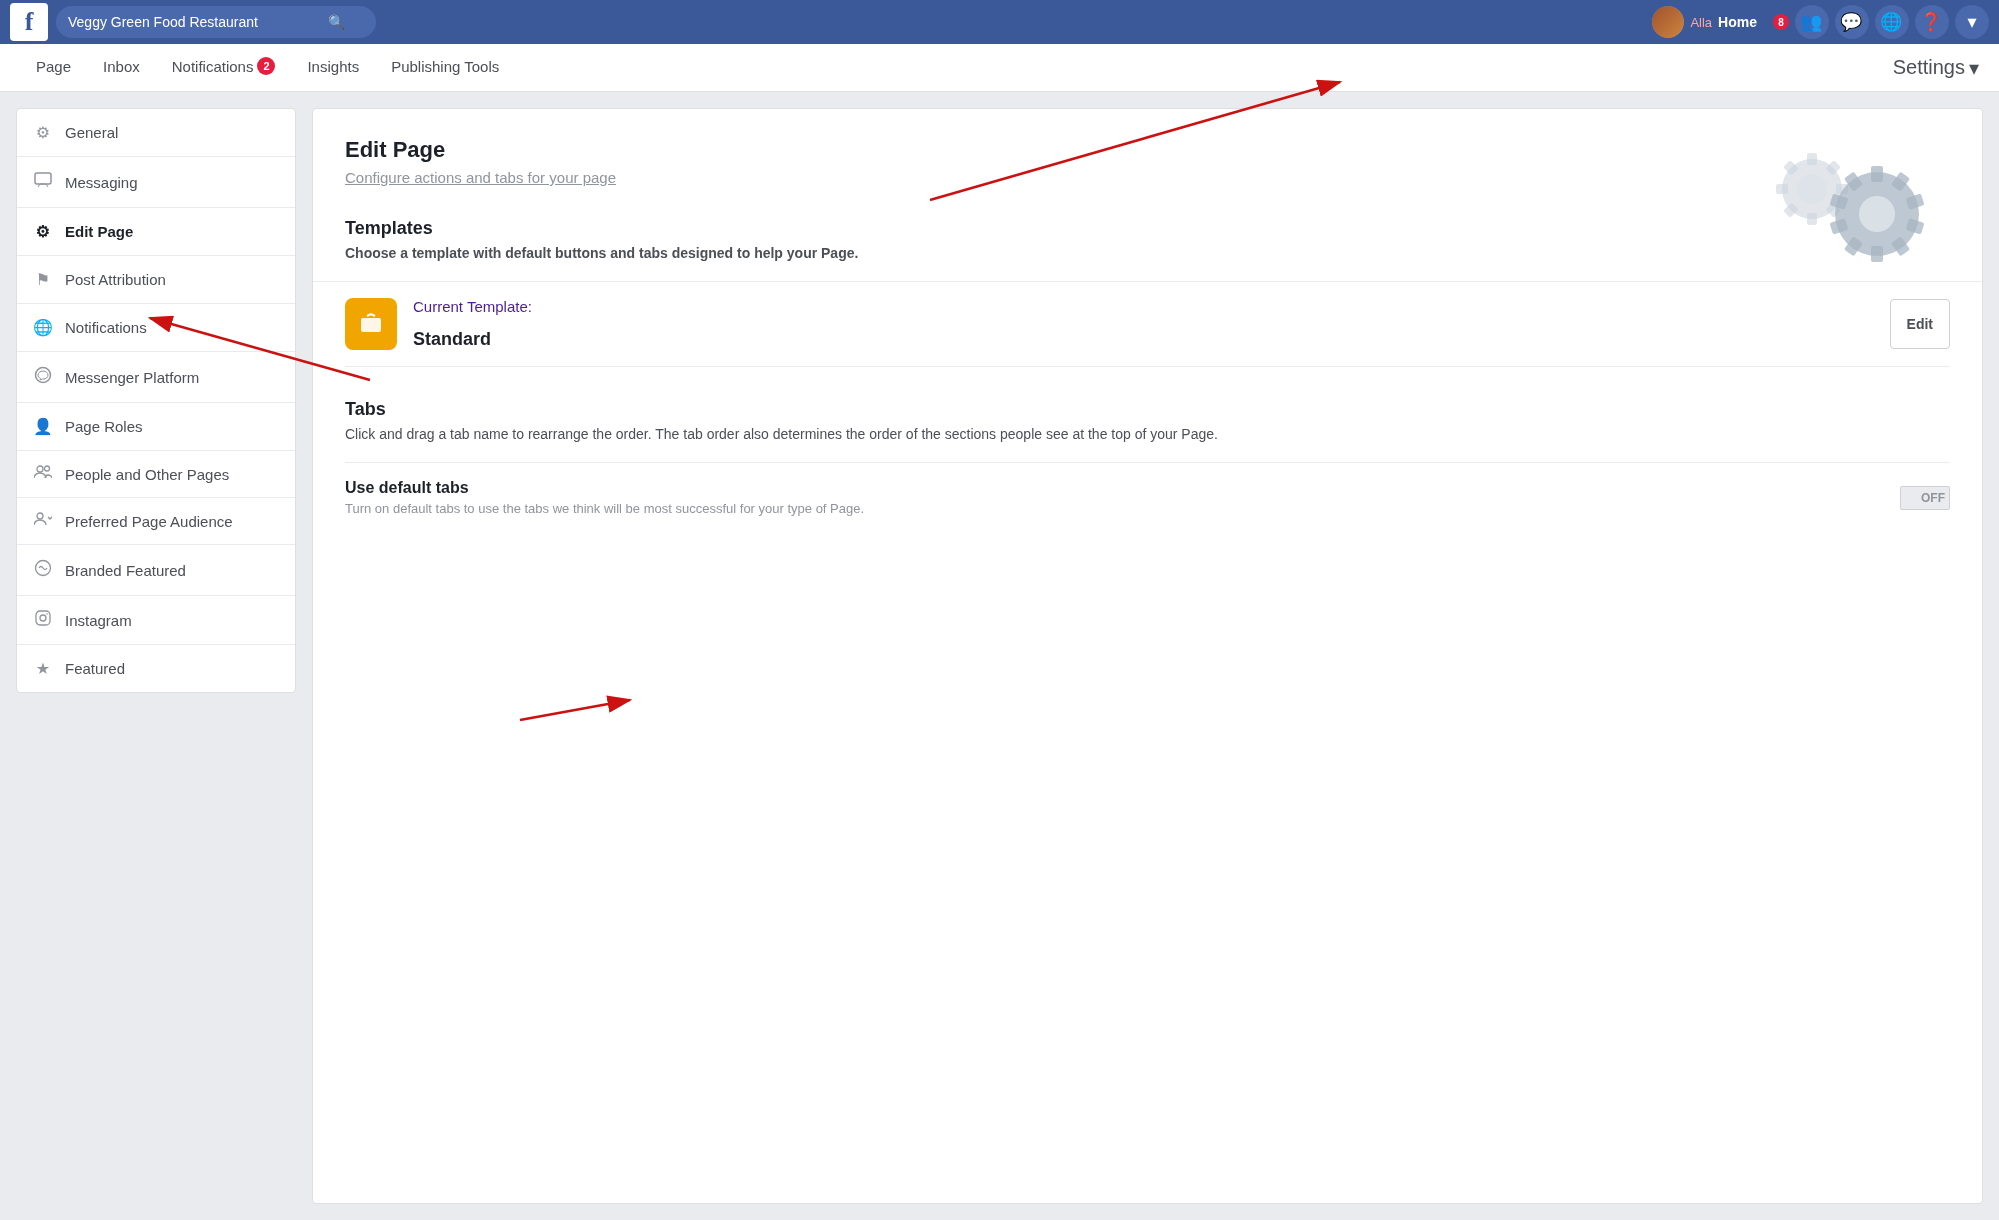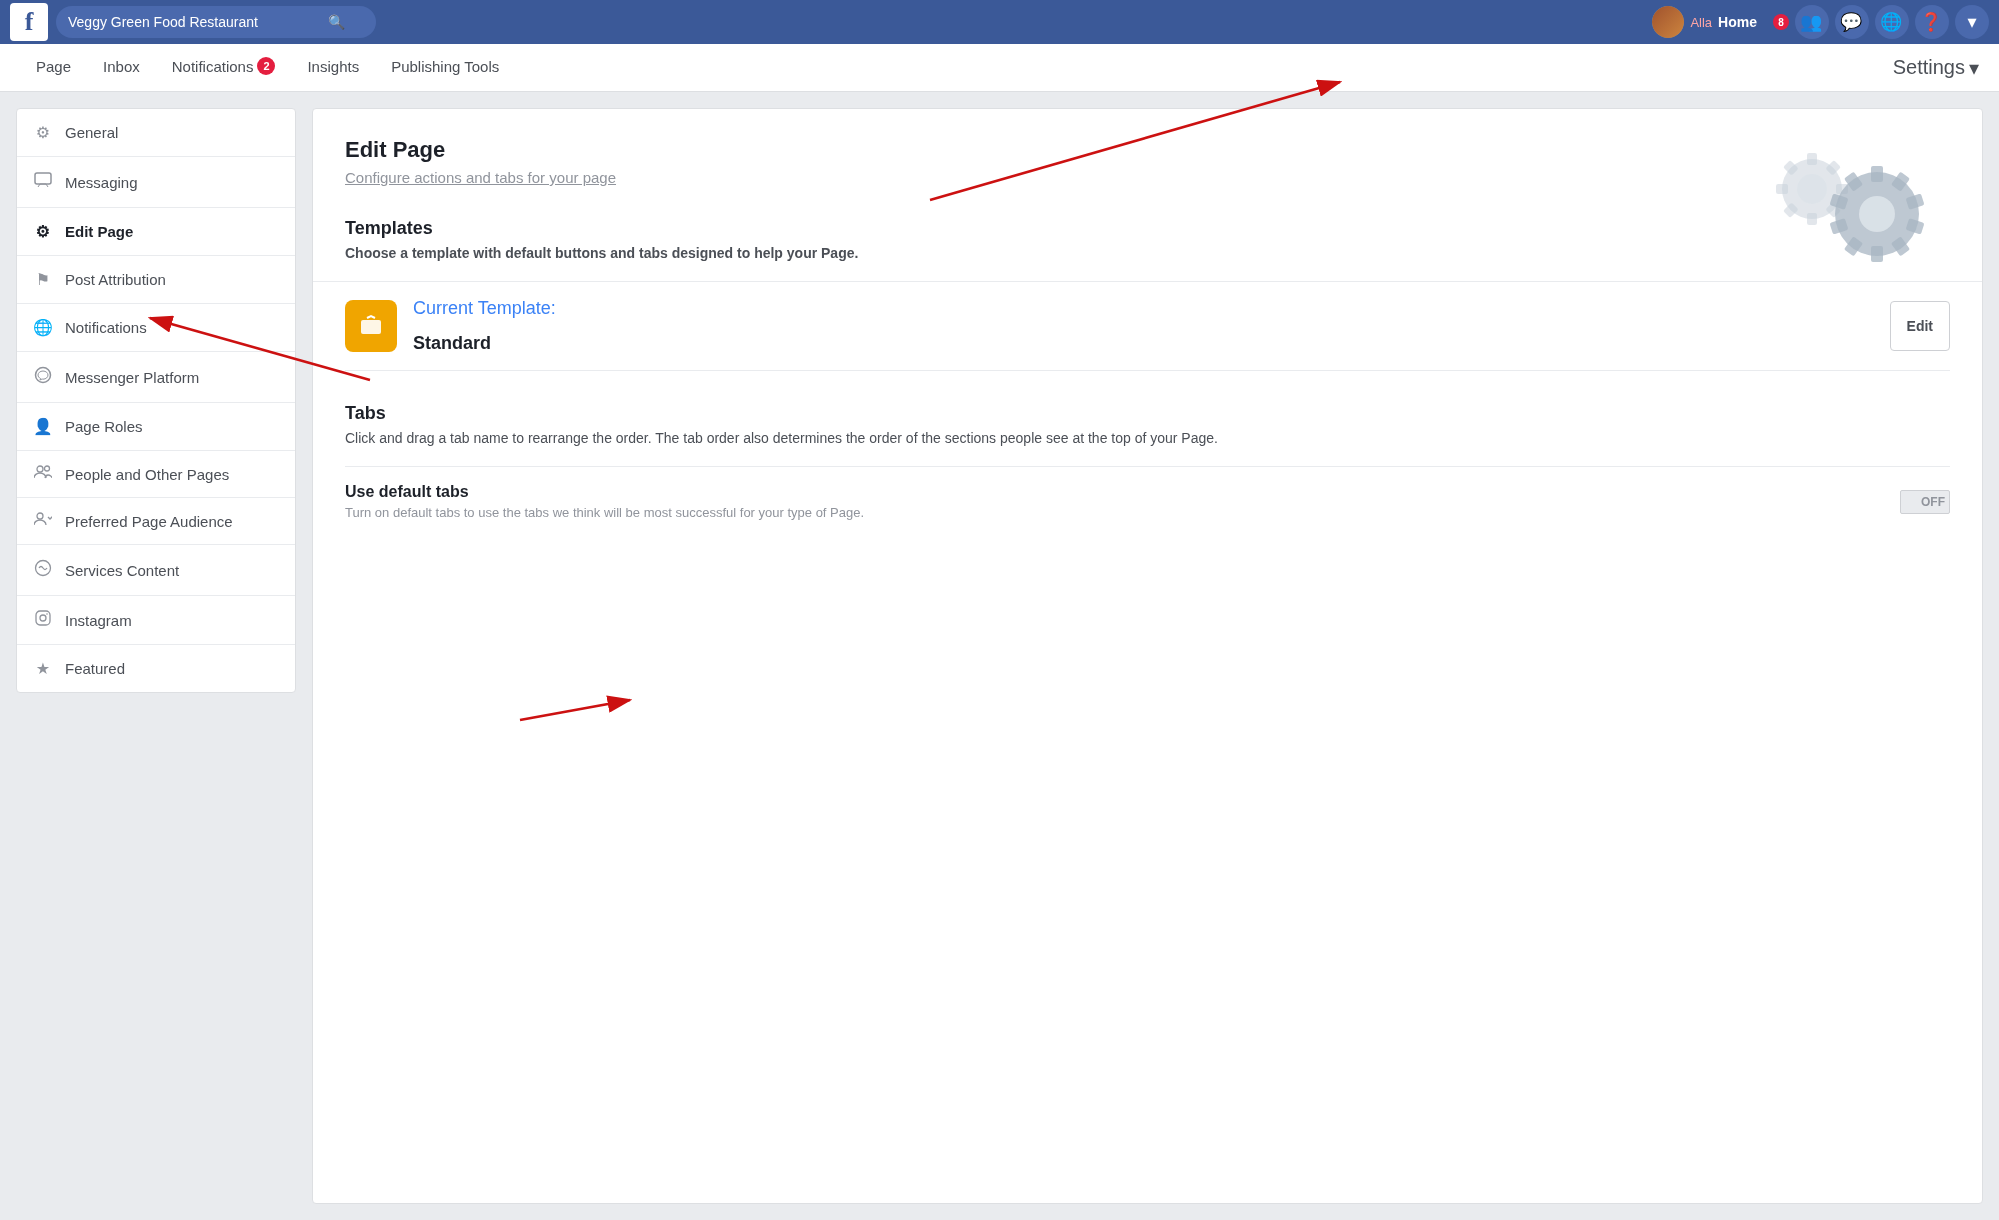--- a/index.html
+++ b/index.html
@@ -243,22 +243,22 @@
       border-radius: 8px;
       display: flex; align-items: center; justify-content: center;
       font-size: 24px;
       color: white;
       flex-shrink: 0;
     }
     .template-info {
       flex: 1;
     }
     .template-info .template-label {
-      color: #3b82f6;
-      font-size: 18px;
+      color: #4c1d95;
+      font-size: 15px;
       margin-bottom: 14px;
     }
     .template-info .template-name {
       font-size: 18px;
       font-weight: 700;
       color: #1d2129;
     }
     .edit-btn {
       border: 1px solid #ced0d4;
       background: white;
@@ -438,21 +438,21 @@
       </span>
       <span>Preferred Page Audience</span>
     </div>
     <div class="sidebar-item">
       <span class="sidebar-icon">
         <svg width="18" height="18" viewBox="0 0 18 18" fill="none">
           <circle cx="9" cy="9" r="7.5" stroke="#90949c" stroke-width="1.3" fill="none"></circle>
           <path d="M5 9 Q7 6 9 9 Q11 12 13 9" stroke="#90949c" stroke-width="1.3" fill="none"></path>
         </svg>
       </span>
-      <span>Services Content</span>
+      <span>Branded Featured</span>
     </div>
     <div class="sidebar-item">
       <span class="sidebar-icon">
         <svg width="16" height="16" viewBox="0 0 16 16" fill="none">
           <rect x="1" y="1" width="14" height="14" rx="4" stroke="#90949c" stroke-width="1.3" fill="none"></rect>
           <circle cx="8" cy="8" r="3" stroke="#90949c" stroke-width="1.3" fill="none"></circle>
           <circle cx="12" cy="4" r="0.8" fill="#90949c"></circle>
         </svg>
       </span>
       <span>Instagram</span>

